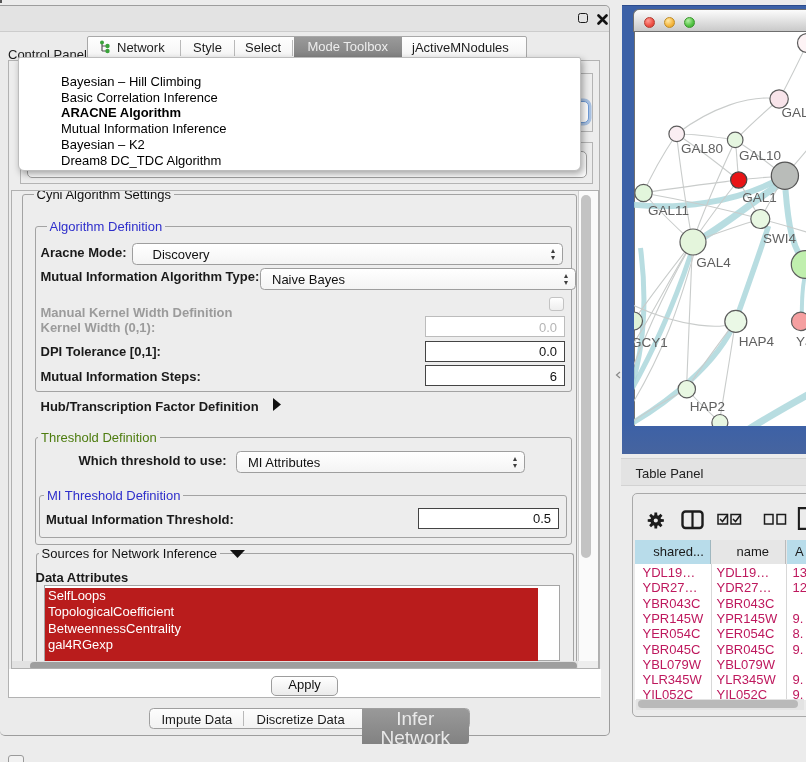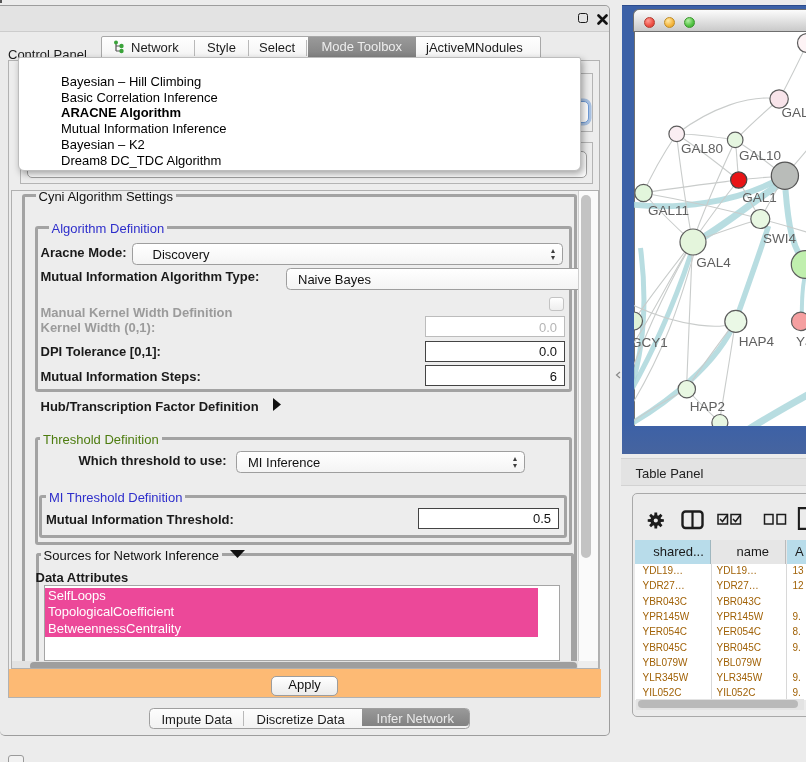--- a/index.html
+++ b/index.html
@@ -11,39 +11,39 @@
 
 #cpwin { left:0; top:5px; width:610px; height:731px; background:#ebebeb;
   border:1px solid #9d9d9d; border-left:none; border-radius:0 5px 5px 5px; }
 #cptitle { left:0; top:5.5px; width:609px; height:26px; background:#e3e3e3;
   border-bottom:1px solid #cccccc; border-radius:0 5px 0 0; }
 #cptitle span.t { position:absolute; left:8px; top:6px; font-size:13px; color:#1c1c1c;margin-top:35px; }
 #floatbtn { left:578px; top:13px; width:10px; height:10px; border:1.6px solid #1a1a1a; border-radius:2.5px; background:transparent; }
 #closebtn { left:597px; top:14px; }
 
 
-#toptabs { left:101px; top:36px; width:440px; height:30px; background:linear-gradient(#fefefe,#f1f1f1);
+#toptabs { left:87px; top:36px; width:440px; height:30px; background:linear-gradient(#fefefe,#f1f1f1);
   border:1px solid #a8a8a8; border-radius:2px; }
 .ttxt { position:absolute; top:3px; font-size:13px; color:#1c1c1c; }
 .tsep { position:absolute; top:3px; width:1px; height:16px; background:#b9b9b9; }
 #cynitab { position:absolute; left:205.5px; top:0; width:108.5px; height:20px; background:linear-gradient(#9a9a9a,#828282);
   color:#ededed; font-size:13px; text-align:center; line-height:20px; }
 
 
 #panel { left:8px; top:60px; width:591.5px; height:637.5px; border:1px solid #b2b2b2; background:#ededed; }
 .hdrbox { position:absolute; left:12px; width:573px; border:1px solid #b4b4b4; background:#ededed; }
 .focuscombo { position:absolute; left:6px; top:27px; width:561.5px; height:22px; background:#fff;
   border:1.5px solid #6f9bd6; border-radius:5px; box-shadow:0 0 0 2.5px rgba(100,150,215,.5); }
 .hdr2inner { position:absolute; left:6px; top:8px; width:560px; height:27px; background:#fdfdfd;
   border:1px solid #9f9f9f; border-radius:5px; }
 
 
 #scrollpane { left:2px; top:128.5px; width:587.5px; height:479.5px; border:1px solid #b0b0b0; background:#ededed; overflow:hidden; }
 
-.group { position:absolute; border:3px solid #a3a3a3; border-radius:3px;text-decoration:underline; }
+.group { position:absolute; border:1px solid #a3a3a3; border-radius:3px;text-decoration:underline; }
 .glabel { position:absolute; top:-8px; left:11px; background:#ededed; padding:0 3px; font-size:13px; }
 .blue { color:#2e2ecb; }
 .green { color:#4d7c0f; }
 .blk { color:#111; font-weight:bold; }
 .lbl { position:absolute; font-size:13px; font-weight:bold; color:#1a1a1a; white-space:nowrap; }
 .lbl.dis { color:#9b9b9b; }
 .combo { position:absolute; height:21.5px; background:linear-gradient(#ffffff,#f4f4f4);
   border:1px solid #9e9e9e; border-radius:4.5px; font-size:13px; color:#111; }
 .combo .cv { position:absolute; left:11px; top:3px; }
 .carr { position:absolute; right:5px; top:5px; width:6px; height:11px; }
@@ -52,39 +52,39 @@
 .carr:after { content:""; position:absolute; left:0; bottom:0; border-left:2.8px solid transparent;
   border-right:2.8px solid transparent; border-top:4.6px solid #3e3e3e; }
 .inp { position:absolute; left:413px; width:140px; height:21px; background:#fff; border:1px solid #444;
   font-size:13px; color:#111; text-align:right; padding:2.5px 7px 0 0; }
 .inp.dis { border:1px solid #bcbcbc; color:#b5b5b5; }
 .cbx { position:absolute; width:15px; height:14px; border:1px solid #c3c3c3; border-radius:3px;
   background:linear-gradient(#ffffff,#eeeeee); }
 
 
 #listbox { left:31.5px; top:394.5px; width:516px; height:76px; background:#fff; border:1px solid #a5a5a5; }
-.lrow { position:absolute; left:0.5px; width:492.5px; height:16.5px; background:#ec4899; color:#fff;
+.lrow { position:absolute; left:0.5px; width:492.5px; height:16.5px; background:#b91c1c; color:#fff;
   font-size:13px; padding-left:3px; line-height:16.5px; }
 
 
 #vtrack { left:566px; top:0; width:19.5px; height:470px; background:#fafafa; border-left:1px solid #cfcfcf; }
 #vthumb { left:569.3px; top:4px; width:10px; height:363px; background:#c3c3c3; border-radius:5px; }
 #htrack { left:0; top:470px; width:566px; height:10.5px; background:#e2e2e2; }
 #hthumb { left:18px; top:471.5px; width:547px; height:7.5px; background:#9e9e9e; border-radius:4px; }
 
 
-#applyrow { left:0; top:607.5px; width:591.5px; height:28.5px; background:#fdba74; }
+#applyrow { left:0; top:607.5px; width:591.5px; height:28.5px; background:#ffffff; }
 #applybtn { left:262.3px; top:7.5px; width:66.5px; height:19.5px; background:linear-gradient(#ffffff,#ebebeb);
   border:1px solid #9d9d9d; border-radius:5px; text-align:center; font-size:13px; color:#111; line-height:16.5px; }
 
 
 #bottabs { left:148.5px; top:708px; width:321.5px; height:21px; background:linear-gradient(#fdfdfd,#f2f2f2);
   border:1px solid #9f9f9f; border-radius:4.5px; }
-#infertab { position:absolute; left:212px; top:0; width:107.5px; height:17px; background:linear-gradient(#999999,#828282);
-  border-radius:0 3.5px 3.5px 0; color:#e9e9e9; font-size:13px; text-align:center; line-height:19px; }
+#infertab { position:absolute; left:212px; top:0; width:107.5px; height:35px; background:linear-gradient(#999999,#828282);
+  border-radius:0 3.5px 3.5px 0; color:#e9e9e9; font-size:19px; text-align:center; line-height:19px; }
 
 
 #blsq { left:8px; top:755px; width:16px; height:10px; border:1.5px solid #9a9a9a; border-radius:3px; background:#f2f2f2; }
 
 
 #popup { left:18px; top:57px; width:562.5px; height:114px; background:#fff; border:1px solid #bdbdbd;
   border-radius:2px 2px 6px 6px; box-shadow:2px 3px 7px rgba(0,0,0,.35); z-index:50; }
 #popup .prompt { position:absolute; top:2px; left:0; width:100%; text-align:center; font-size:13px; color:#b9b9b9; }
 #popup .it { position:absolute; left:2px; font-size:13px; color:#000; white-space:nowrap;margin-left:40px; }
 
@@ -97,21 +97,21 @@
 
 
 #tpbar { left:620.5px; top:457.5px; width:185.5px; height:28.2px; background:#e3e3e3;
   border-top:1px solid #d2d2d2; border-bottom:1px solid #d2d2d2; }
 #tpbar span { position:absolute; left:15px; top:7px; font-size:13px; color:#222; }
 #twin { left:631.5px; top:493px; width:180px; height:224px; background:#ebebeb;
   border:1px solid #a9a9a9; border-radius:5px; }
 #thead { position:absolute; left:2px; top:46px; width:178px; height:23.5px; background:#e6e6e6; }
 .hc { position:absolute; top:0; height:23.5px; background:#b8dcea; border-right:1px solid #9fb7bf;
   font-size:13px; color:#1a1a1a; text-align:center; line-height:23px; }
-.trow { position:absolute; font-size:10px; color:#a16207; white-space:nowrap; }
+.trow { position:absolute; font-size:13px; color:#be185d; white-space:nowrap; }
 #tsb { position:absolute; left:4px; top:206px; width:168px; height:10px; background:#e0e0e0; }
 #tsbthumb { position:absolute; left:2px; top:1px; width:160px; height:8px; background:#b9b9b9; border-radius:4px; }
 </style>
 </head>
 <body>
 <div id="stage">
 
   <div class="abs" id="cpwin"></div>
   <div class="abs" id="cptitle">
       <span class="t">Control Panel</span>
@@ -156,21 +156,21 @@
 
       <div class="group" style="left:22.5px; top:35.5px; width:537.5px; height:166px">
         <span class="glabel blue">Algorithm Definition</span>
       </div>
       <span class="lbl" style="left:28.5px; top:54px">Aracne Mode:</span>
       <div class="combo" style="left:119.5px; top:52.5px; width:431.5px">
           <span class="cv" style="left:20px">Discovery</span>
           <span class="carr"></span>
         </div>
       <span class="lbl" style="left:28.5px; top:78.5px">Mutual Information Algorithm Type:</span>
-      <div class="combo" style="left:274px; top:77.5px; width:316px">
+      <div class="combo" style="left:248px; top:77.5px; width:316px">
           <span class="cv">Naive Bayes</span>
           <span class="carr"></span>
         </div>
       <span class="lbl dis" style="left:28.5px; top:114px">Manual Kernel Width Definition</span>
       <div class="cbx" style="left:537px; top:106px"></div>
       <span class="lbl dis" style="left:28.5px; top:129px">Kernel Width (0,1):</span>
       <div class="inp dis" style="top:125.7px">0.0</div>
       <span class="lbl" style="left:28.5px; top:153.5px">DPI Tolerance [0,1]:</span>
       <div class="inp" style="top:150px">0.0</div>
       <span class="lbl" style="left:28.5px; top:178px">Mutual Information Steps:</span>
@@ -178,40 +178,41 @@
       <span class="lbl" style="left:28.5px; top:208px">Hub/Transcription Factor Definition</span>
       <svg class="abs" style="left:259.5px; top:207px" width="10" height="13">
           <path d="M1 0 L9 6.5 L1 13 Z" fill="#111"></path>
         </svg>
 
       <div class="group" style="left:23px; top:246px; width:537px; height:108px">
         <span class="glabel green" style="left:2px">Threshold Definition</span>
       </div>
       <span class="lbl" style="left:66.5px; top:262px">Which threshold to use:</span>
       <div class="combo" style="left:224px; top:260.5px; width:289px">
-          <span class="cv">MI Inference</span>
+          <span class="cv">MI Attributes</span>
           <span class="carr"></span>
         </div>
       <div class="group" style="left:26.5px; top:304px; width:528px; height:43.5px">
         <span class="glabel blue" style="left:4.5px">MI Threshold Definition</span>
       </div>
       <span class="lbl" style="left:34px; top:321px">Mutual Information Threshold:</span>
       <div class="inp" style="left:405.5px; top:317px; width:141.5px">0.5</div>
 
       <div class="group" style="left:23.5px; top:362px; width:538.5px; height:118px; border-bottom:none; border-radius:3px 3px 0 0">
         <span class="glabel blk" style="font-weight:normal; left:2px">Sources for Network Inference</span>
       </div>
       <svg class="abs" style="left:218px; top:358.5px" width="15" height="10">
           <path d="M0 1 L15 1 L7.5 9 Z" fill="#111"></path>
         </svg>
       <span class="lbl" style="left:23.5px; top:379px">Data Attributes</span>
       <div class="abs" id="listbox">
         <div class="lrow" style="top:1.5px">SelfLoops</div>
         <div class="lrow" style="top:18px">TopologicalCoefficient</div>
         <div class="lrow" style="top:34.5px">BetweennessCentrality</div>
+        <div class="lrow" style="top:51px; height:24px">gal4RGexp</div>
       </div>
       <div class="abs" id="vtrack"></div>
       <div class="abs" id="vthumb"></div>
       <div class="abs" id="htrack"></div>
       <div class="abs" id="hthumb"></div>
     </div>
 
     <div class="abs" id="applyrow">
         <div class="abs" id="applybtn">Apply</div>
       </div>

